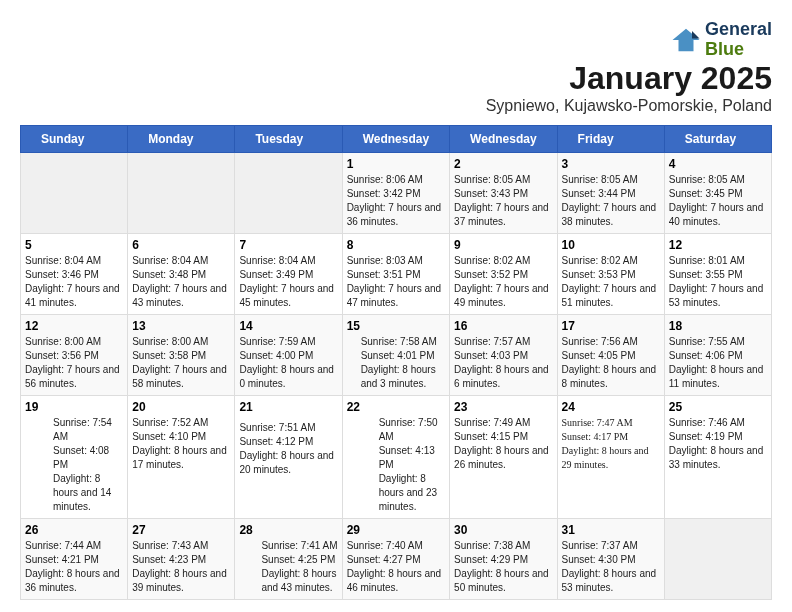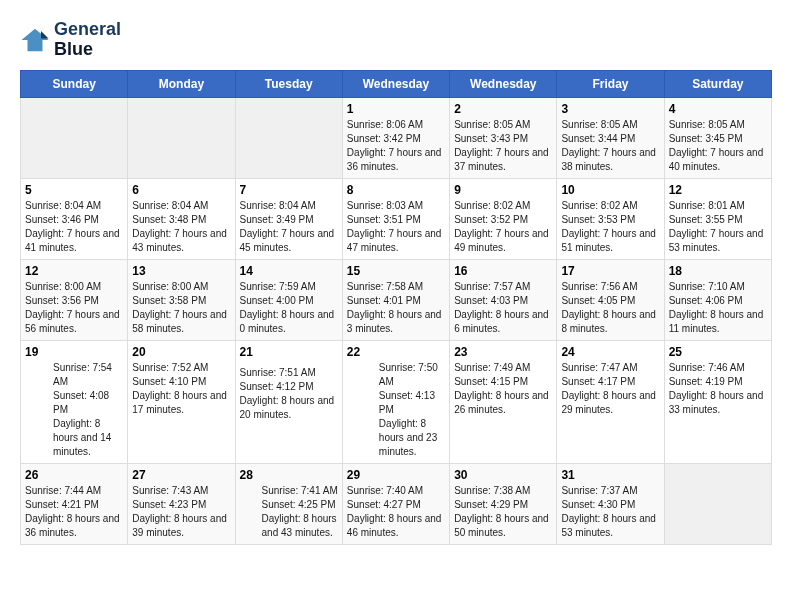--- a/index.html
+++ b/index.html
@@ -6,36 +6,36 @@
     body {
       font-family: Arial, sans-serif;
       background: #fff;
       width: 792px;
       min-height: 612px;
       padding: 20px;
     }
     .header {
       display: flex;
       justify-content: space-between;
-      align-items: flex-start;
+      align-items: flex-end;
       margin-bottom: 10px;
       flex-direction: column;
     }
     .logo {
       display: flex;
       align-items: center;
     }
     .logo-text {
       font-size: 18px;
       font-weight: bold;
       color: #1a3a5c;
       line-height: 1.1;
     }
     .logo-text span {
-      color: #0f172a;
+      color: #4d7c0f;
     }
     .logo-icon {
       width: 30px;
       height: 30px;
       margin-right: 4px;
     }
     .title-block {
       text-align: right;
     }
     .main-title {
@@ -50,22 +50,22 @@
     table {
       width: 100%;
       border-collapse: collapse;
       font-size: 11px;
     }
     thead tr {
       background-color: #3a6bc4;
       color: white;
     }
     thead th {
-      padding: 6px 11px;
-      text-align: center;
+      padding: 6px 20px;
+      text-align: left;
       font-size: 12px;
       font-weight: bold;
       border: 1px solid #2a5ab4;
     }
     tbody tr {
       border-bottom: 1px solid #ddd;
     }
     tbody td {
       vertical-align: top;
       padding: 4px;
@@ -100,20 +100,24 @@
     <svg class="logo-icon" viewBox="0 0 40 40">
       <rect x="0" y="0" width="40" height="40" fill="white"></rect>
       <polygon points="20,5 38,20 30,20 30,35 10,35 10,20 2,20" fill="#4a90c4"></polygon>
       <polygon points="28,8 38,18 28,18" fill="#1a3a5c"></polygon>
     </svg>
     <div class="logo-text">
       <div>General</div>
       <div><span>Blue</span></div>
     </div>
   </div>
+  <div class="title-block">
+    <div class="main-title">January 2025</div>
+    <div class="subtitle">Sypniewo, Kujawsko-Pomorskie, Poland</div>
+  </div>
 </div>
 
 <table>
   <thead>
     <tr>
     <th>Sunday</th>
         <th>Monday</th>
         <th>Tuesday</th>
         <th>Wednesday</th>
         <th>Wednesday</th>
@@ -209,39 +213,39 @@
 Daylight: 7 hours and 58 minutes.</div>
         </td>
         <td>
           <span class="day-num">14</span>
           <div class="day-info" style="white-space: pre-line;">Sunrise: 7:59 AM
 Sunset: 4:00 PM
 Daylight: 8 hours and 0 minutes.</div>
         </td>
         <td>
           <span class="day-num">15</span>
-          <div class="day-info" style="white-space: pre-line;">Sunrise: 7:58 AM
+          <div class="day-info" style="white-space: pre-line; margin-left: 14px;">Sunrise: 7:58 AM
 Sunset: 4:01 PM
 Daylight: 8 hours and 3 minutes.</div>
         </td>
         <td>
           <span class="day-num">16</span>
           <div class="day-info" style="white-space: pre-line;">Sunrise: 7:57 AM
 Sunset: 4:03 PM
 Daylight: 8 hours and 6 minutes.</div>
         </td>
         <td>
           <span class="day-num">17</span>
           <div class="day-info" style="white-space: pre-line;">Sunrise: 7:56 AM
 Sunset: 4:05 PM
 Daylight: 8 hours and 8 minutes.</div>
         </td>
         <td>
           <span class="day-num">18</span>
-          <div class="day-info" style="white-space: pre-line;">Sunrise: 7:10 AM
+          <div class="day-info" style="white-space: pre-line;">Sunrise: 7:55 AM
 Sunset: 4:06 PM
 Daylight: 8 hours and 11 minutes.</div>
         </td>
       </tr>
       <tr>
         <td>
           <span class="day-num">19</span>
           <div class="day-info" style="white-space: pre-line; margin-left: 28px;">Sunrise: 7:54 AM
 Sunset: 4:08 PM
 Daylight: 8 hours and 14 minutes.</div>
@@ -265,21 +269,21 @@
 Daylight: 8 hours and 23 minutes.</div>
         </td>
         <td>
           <span class="day-num">23</span>
           <div class="day-info" style="white-space: pre-line;">Sunrise: 7:49 AM
 Sunset: 4:15 PM
 Daylight: 8 hours and 26 minutes.</div>
         </td>
         <td>
           <span class="day-num">24</span>
-          <div class="day-info" style="white-space: pre-line;">Sunrise: 7:47 AM
+          <div class="day-info" style="white-space: pre-line; font-family: Liberation Serif, serif;">Sunrise: 7:47 AM
 Sunset: 4:17 PM
 Daylight: 8 hours and 29 minutes.</div>
         </td>
         <td>
           <span class="day-num">25</span>
           <div class="day-info" style="white-space: pre-line;">Sunrise: 7:46 AM
 Sunset: 4:19 PM
 Daylight: 8 hours and 33 minutes.</div>
         </td>
       </tr>

